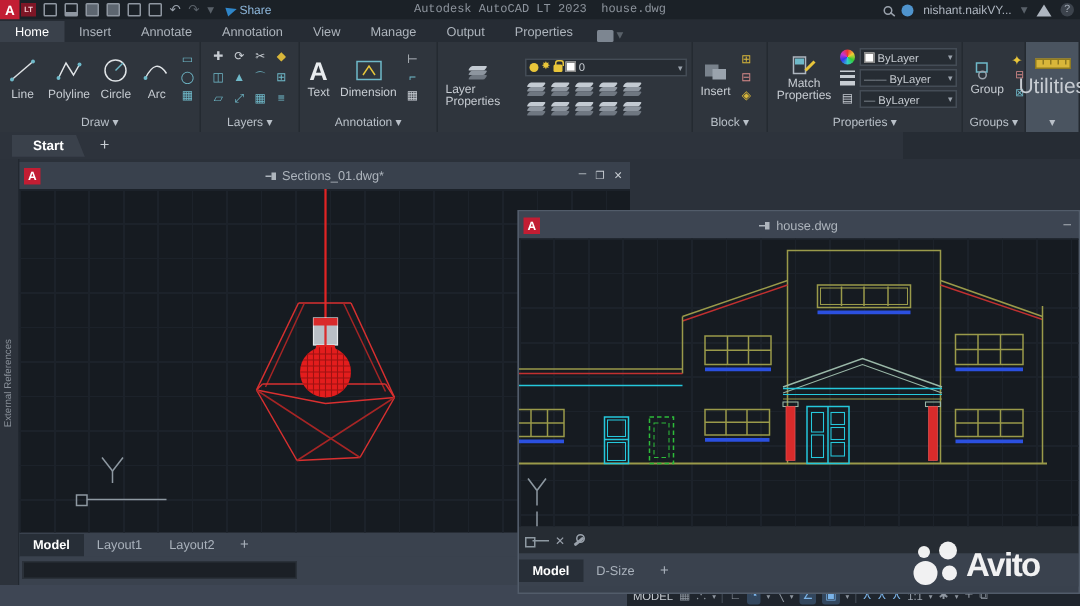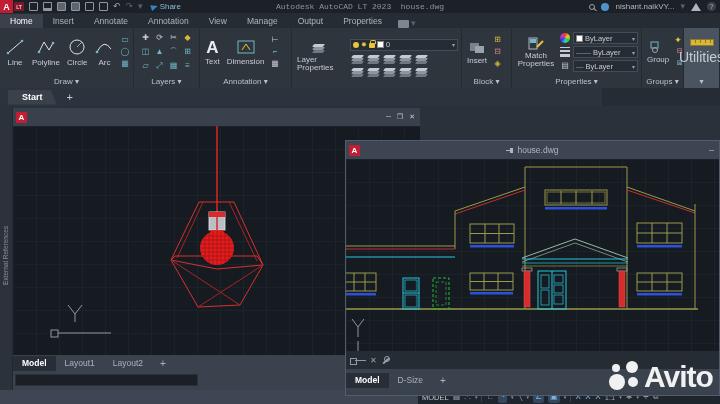--- a/index.html
+++ b/index.html
@@ -140,21 +140,21 @@
   .sb-right { position:absolute; left:418px; top:0; width:302px; height:14px; background:#1f252d;
               display:flex; align-items:center; gap:4px; padding:0 4px; font-size:7.5px; color:#9aa2ac; }
   .sbi { font-size:8px; line-height:12px; color:#8f97a1; }
   .sbi.on { color:#7ab3e8; background:#33475e; border-radius:2px; padding:0 2px; }
   .sbcaret { font-size:5px; color:#8f97a1; }
   .sbsep { width:1px; height:10px; background:#39414b; }
 
   
   .watermark { position:absolute; left:608px; top:360px; z-index:9; display:flex; align-items:flex-end; gap:2px;
                color:rgba(255,255,255,.93); }
-  .watermark .brand { font-size:30px; font-weight:bold; letter-spacing:-1px; line-height:30px; }
+  .watermark .brand { font-size:22px; font-weight:bold; letter-spacing:-1px; line-height:30px; }
 </style>
 </head>
 <body>
 
 <div class="titlebar">
   <div class="applogo">A</div>
   <div class="ltbadge">LT</div>
   <div class="qat">
     <span class="qi"></span>
     <span class="qi folder"></span>
@@ -454,20 +454,21 @@
 
 <div class="mdi">
 
   <div class="xrefstrip">
     <span>External References</span>
   </div>
 
   <div class="dwgwin win-sections">
     <div class="wtitle">
       <span class="alogo">A</span>
+      <span class="tname"><span class="pin"></span><span>Sections_01.dwg*</span></span>
       <span class="wbtns">
         <span>─</span>
         <span>❐</span>
         <span>✕</span>
       </span>
     </div>
     <div class="canvas canvas-sections">
       <svg width="407" height="229" viewBox="0 0 407 229">
         <defs>
             <clipPath id="bulbclip">

